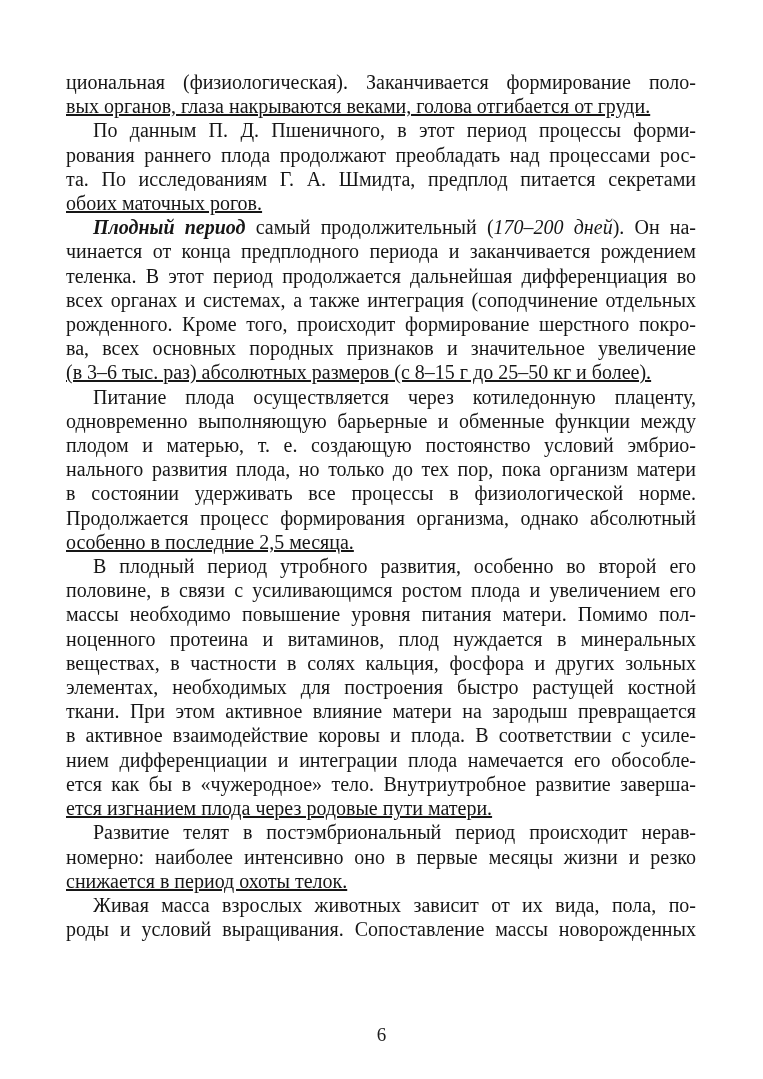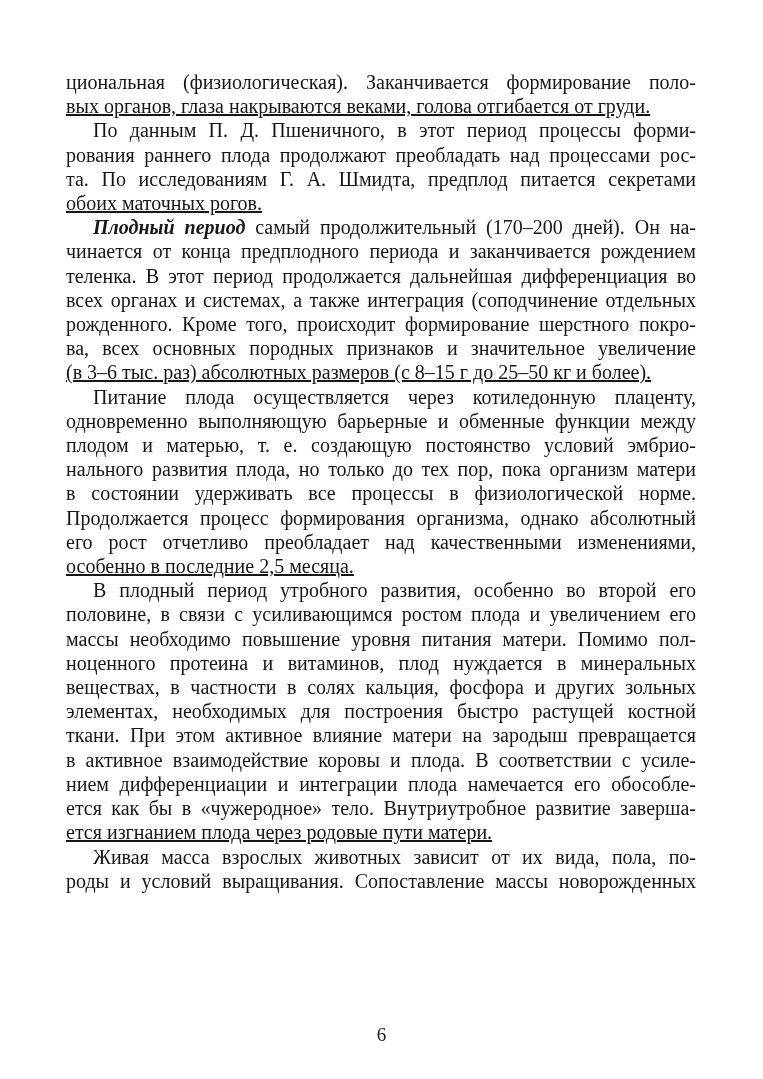--- a/index.html
+++ b/index.html
@@ -38,20 +38,21 @@
   }
   .line.indent {
     text-indent: 27px;
   }
   .bi {
     font-weight: bold;
     font-style: italic;
     margin-top: 24px;
   }
   .it {
+    font-style: italic;
   }
   .page-number {
     position: absolute;
     left: 0;
     top: 1024px;
     width: 763px;
     text-align: center;
     font-size: 19px;
     color: #1c1c1c;
   }
@@ -85,38 +86,42 @@
       <span class="line last">(в 3–6 тыс. раз) абсолютных размеров (с 8–15 г до 25–50 кг и более).</span>
     </p>
 
     <p class="para">
       <span class="line indent">Питание плода осуществляется через котиледонную плаценту,</span>
       <span class="line">одновременно выполняющую барьерные и обменные функции между</span>
       <span class="line">плодом и матерью, т. е. создающую постоянство условий эмбрио-</span>
       <span class="line">нального развития плода, но только до тех пор, пока организм матери</span>
       <span class="line">в состоянии удерживать все процессы в физиологической норме.</span>
       <span class="line">Продолжается процесс формирования организма, однако абсолютный</span>
-      <span class="line">его рост отчетливо преобладает над качественными изменениями,</span>
       <span class="line last">особенно в последние 2,5 месяца.</span>
     </p>
 
     <p class="para">
       <span class="line indent">В плодный период утробного развития, особенно во второй его</span>
       <span class="line">половине, в связи с усиливающимся ростом плода и увеличением его</span>
       <span class="line">массы необходимо повышение уровня питания матери. Помимо пол-</span>
       <span class="line">ноценного протеина и витаминов, плод нуждается в минеральных</span>
       <span class="line">веществах, в частности в солях кальция, фосфора и других зольных</span>
       <span class="line">элементах, необходимых для построения быстро растущей костной</span>
       <span class="line">ткани. При этом активное влияние матери на зародыш превращается</span>
       <span class="line">в активное взаимодействие коровы и плода. В соответствии с усиле-</span>
       <span class="line">нием дифференциации и интеграции плода намечается его обособле-</span>
       <span class="line">ется как бы в «чужеродное» тело. Внутриутробное развитие заверша-</span>
       <span class="line last">ется изгнанием плода через родовые пути матери.</span>
     </p>
 
+    <p class="para">
+      <span class="line indent">Развитие телят в постэмбриональный период происходит нерав-</span>
+      <span class="line">номерно: наиболее интенсивно оно в первые месяцы жизни и резко</span>
+      <span class="line last">снижается в период охоты телок.</span>
+    </p>
 
     <p class="para">
       <span class="line indent">Живая масса взрослых животных зависит от их вида, пола, по-</span>
       <span class="line">роды и условий выращивания. Сопоставление массы новорожденных</span>
     </p>
 
   </div>
 
   <div class="page-number">6</div>
 

